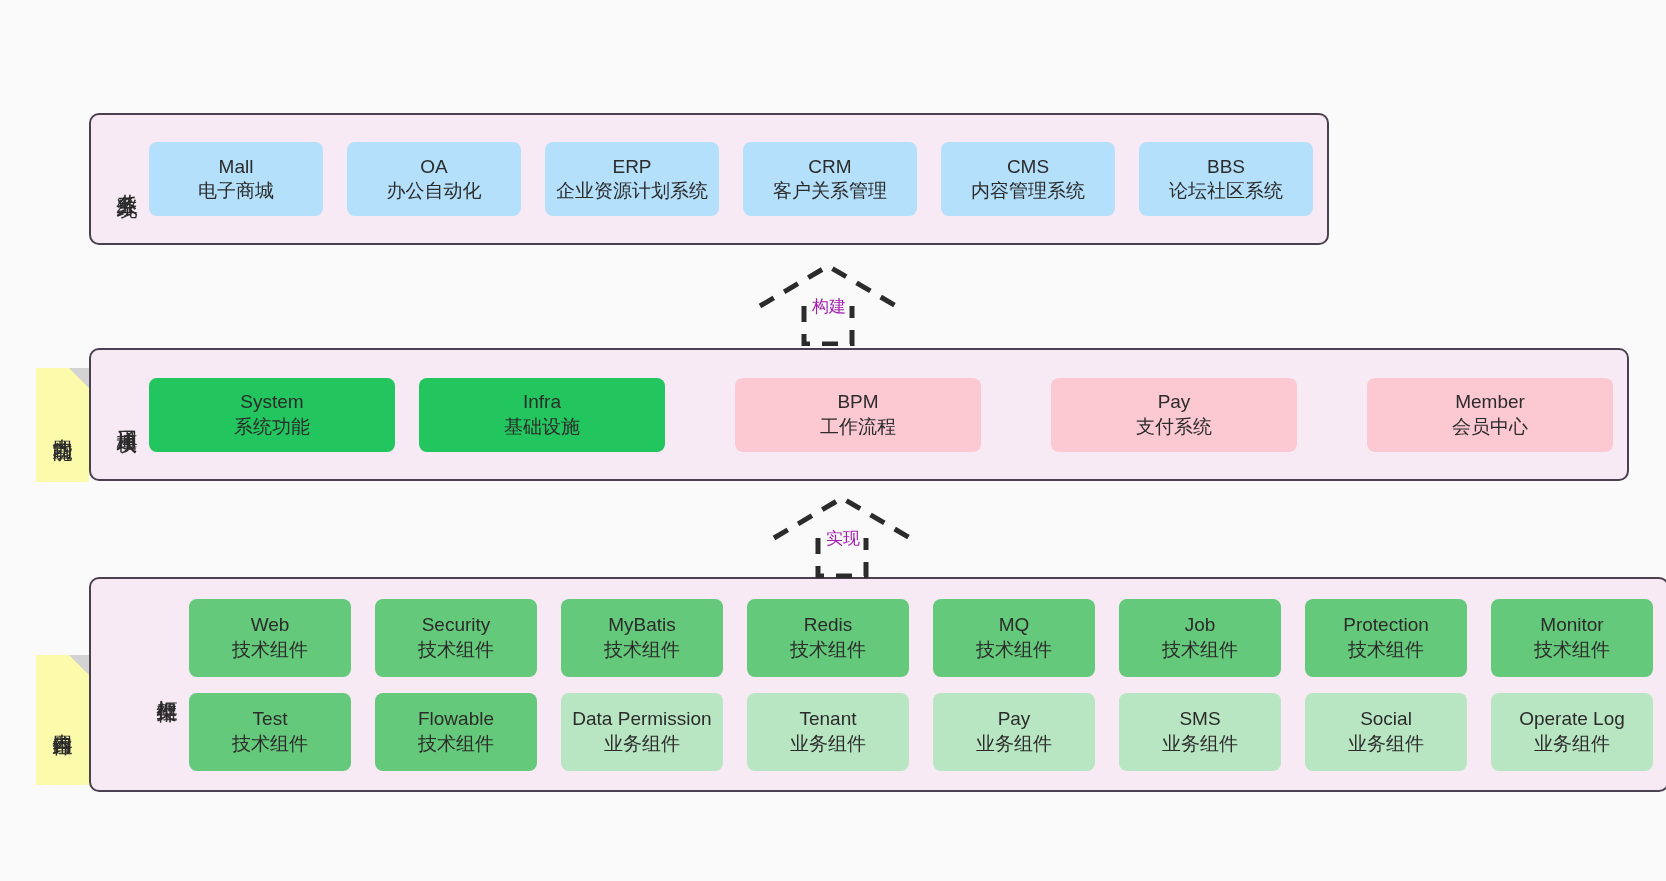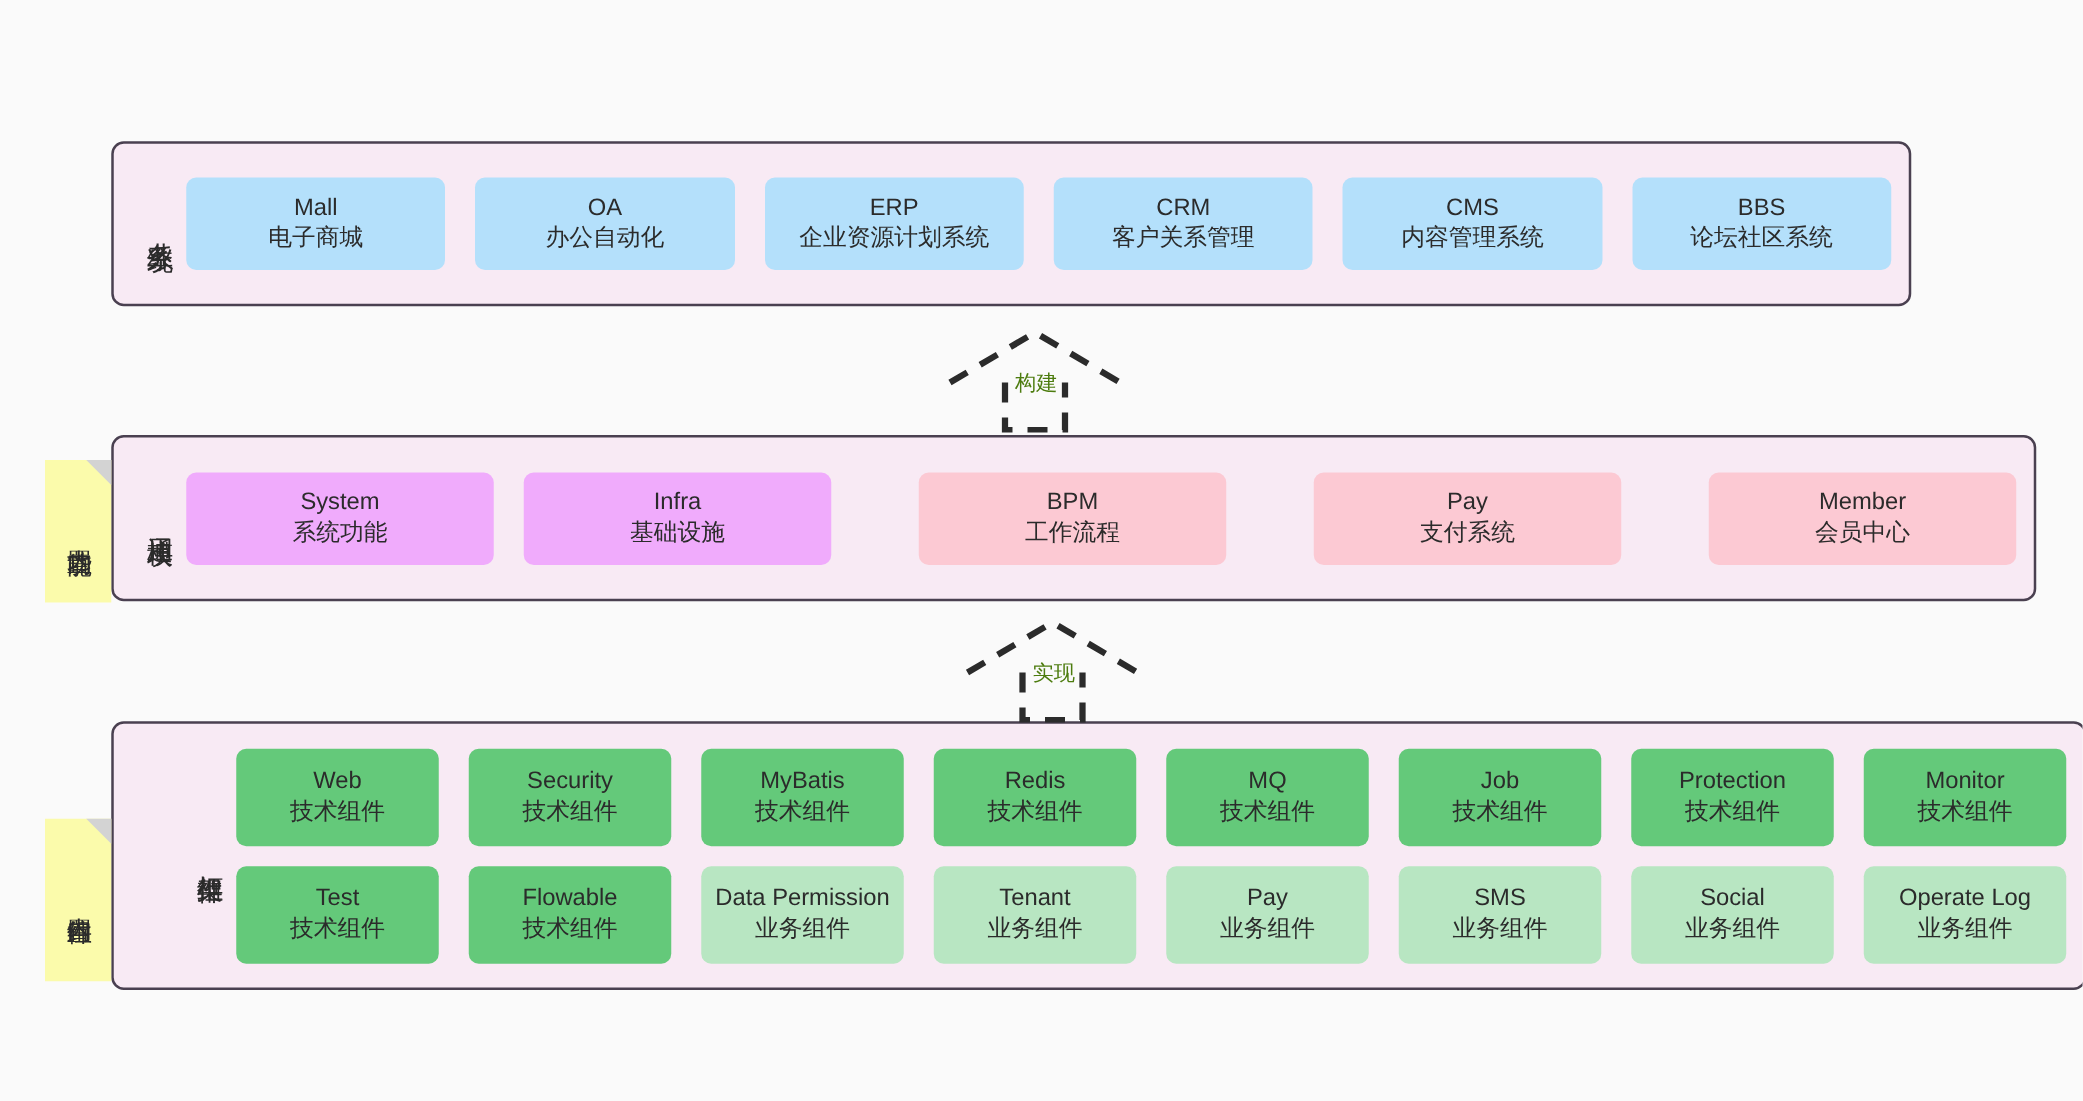--- a/index.html
+++ b/index.html
@@ -74,27 +74,27 @@
     padding: 6px 4px;
     box-sizing: border-box;
     color: #2b2b2b;
   }
   .card .ctitle { white-space: nowrap; }
   .card .csub   { white-space: nowrap; }
   .card.wrap .ctitle { white-space: normal; }
 
   
   .c-blue       { background: #b4e0fb; }
-  .c-red        { background: #f0abfc; }
+  .c-red        { background: #22c55e; }
   .c-pink       { background: #fcc9d3; margin-left: 46px; }
   .c-green      { background: #64c97a; }
   .c-lightgreen { background: #b8e6c2; }
 
   
-  #layer-business  { left: 89px;  top: 113px; width: 1440px; height: 132px; }
+  #layer-business  { left: 89px;  top: 113px; width: 1240px; height: 132px; }
   #layer-common    { left: 89px;  top: 348px; width: 1540px; height: 133px; }
   #layer-framework { left: 89px;  top: 577px; width: 1580px; height: 215px; padding-left: 40px; }
 
   #layer-business .card,
   #layer-common .card   { height: 74px; }
   #layer-framework .card{ height: 78px; }
 
   
   .note {
     position: absolute;
@@ -129,21 +129,21 @@
   
   .connector {
     position: absolute;
     z-index: 2;
   }
   .connector svg { display: block; }
   .connector-label {
     position: absolute;
     font-size: 17px;
     line-height: 1;
-    color: #4d7c0f;
+    color: #a21caf;
     white-space: nowrap;
   }
   #connector-build      { left: 752px; top: 260px; width: 160px; height: 86px; }
   #connector-build .connector-label   { left: 60px; top: 38px; }
   #connector-implement  { left: 766px; top: 492px; width: 160px; height: 86px; }
   #connector-implement .connector-label { left: 60px; top: 38px; }
 </style>
 </head>
 <body>
 

